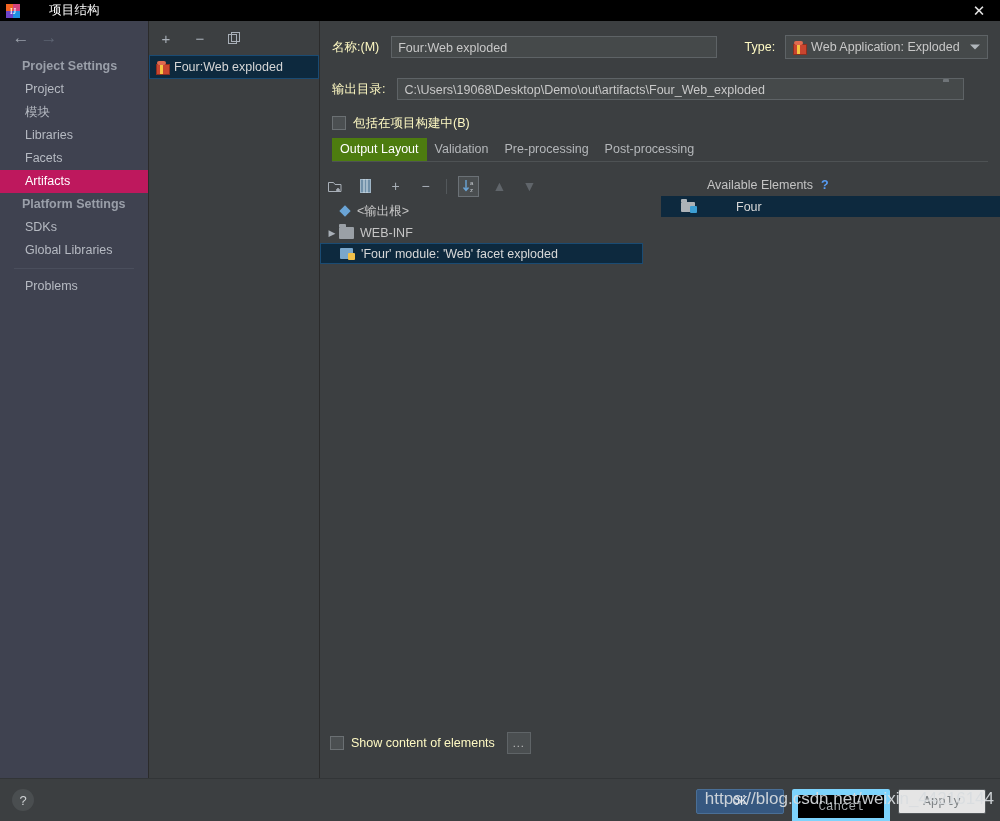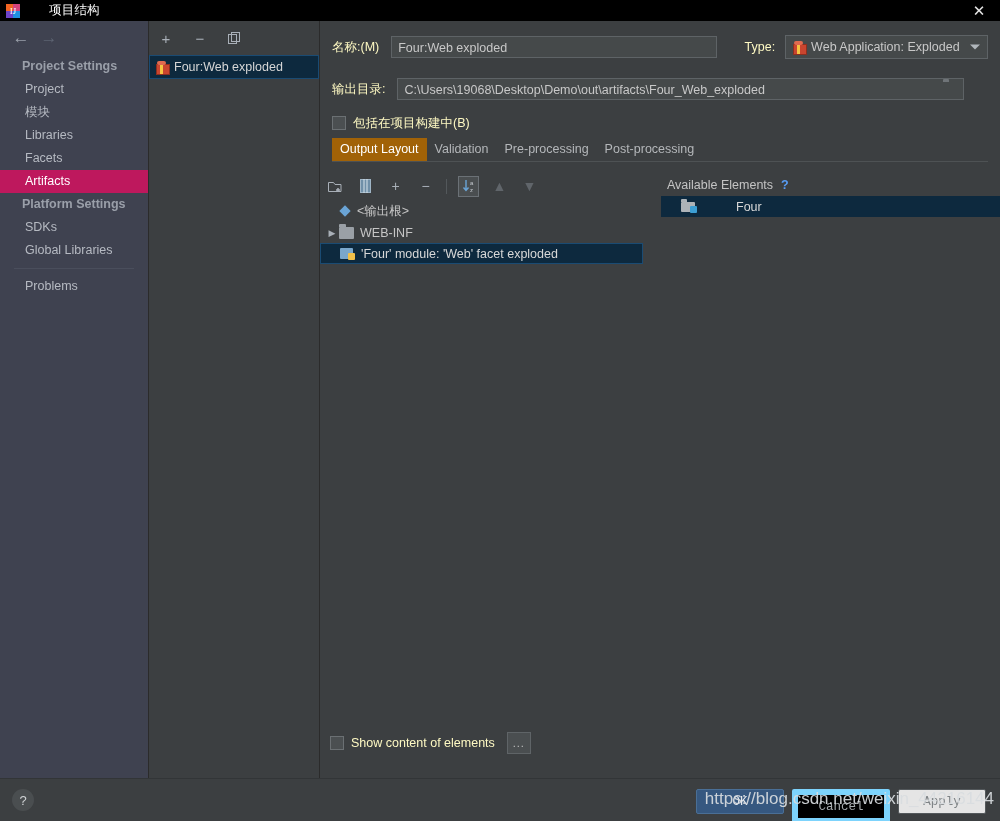--- a/index.html
+++ b/index.html
@@ -165,21 +165,21 @@
 
   
   .tabs {
     display: flex; align-items: flex-end; margin: 5px 12px 0 12px;
     border-bottom: 1px solid #4e5254; height: 22px;
   }
   .tab {
     font-size: 12.5px; color: #b4b7ba; padding: 2px 8px 3px 8px;
     height: 18px; line-height: 18px;
   }
-  .tab.active { background: #a16207; color: #ffffff; }
+  .tab.active { background: #4d7c0f; color: #ffffff; }
 
   
   .panes {
     position: absolute; left: 0; top: 153px; width: 680px; height: 575px;
   }
   .pane-left { position: absolute; left: 0; top: 0; width: 341px; height: 575px; }
   .pane-right { position: absolute; left: 341px; top: 0; width: 339px; height: 575px; }
 
   .tree-toolbar {
     height: 24px; display: flex; align-items: center; padding-left: 6px; gap: 11px;
@@ -241,21 +241,21 @@
     content: ""; position: absolute; left: 0; top: -3px; width: 6px; height: 3px;
     background: #adb3b8; border-radius: 1px 1px 0 0;
   }
   .icon-folder-blue .fd {
     position: absolute; right: 0; bottom: 0; width: 7px; height: 7px;
     background: #3d9fd4; border-radius: 1px;
   }
 
   .avail-header {
     height: 22px; display: flex; align-items: center; padding-left: 6px;
-    font-size: 12.5px; color: #c4c4c4;
+    font-size: 12.5px; color: #c4c4c4; margin-left: 40px;
   }
   .help-q { color: #589df6; margin-left: 8px; font-weight: bold; }
   .avail-row {
     height: 21px; display: flex; align-items: center; padding-left: 20px;
     background: #0d293e; color: #d8d8d8; font-size: 12.5px; gap: 32px;
   }
 
   
   .content-bottom {
     position: absolute; left: 0; bottom: 20px; width: 680px; height: 30px;

